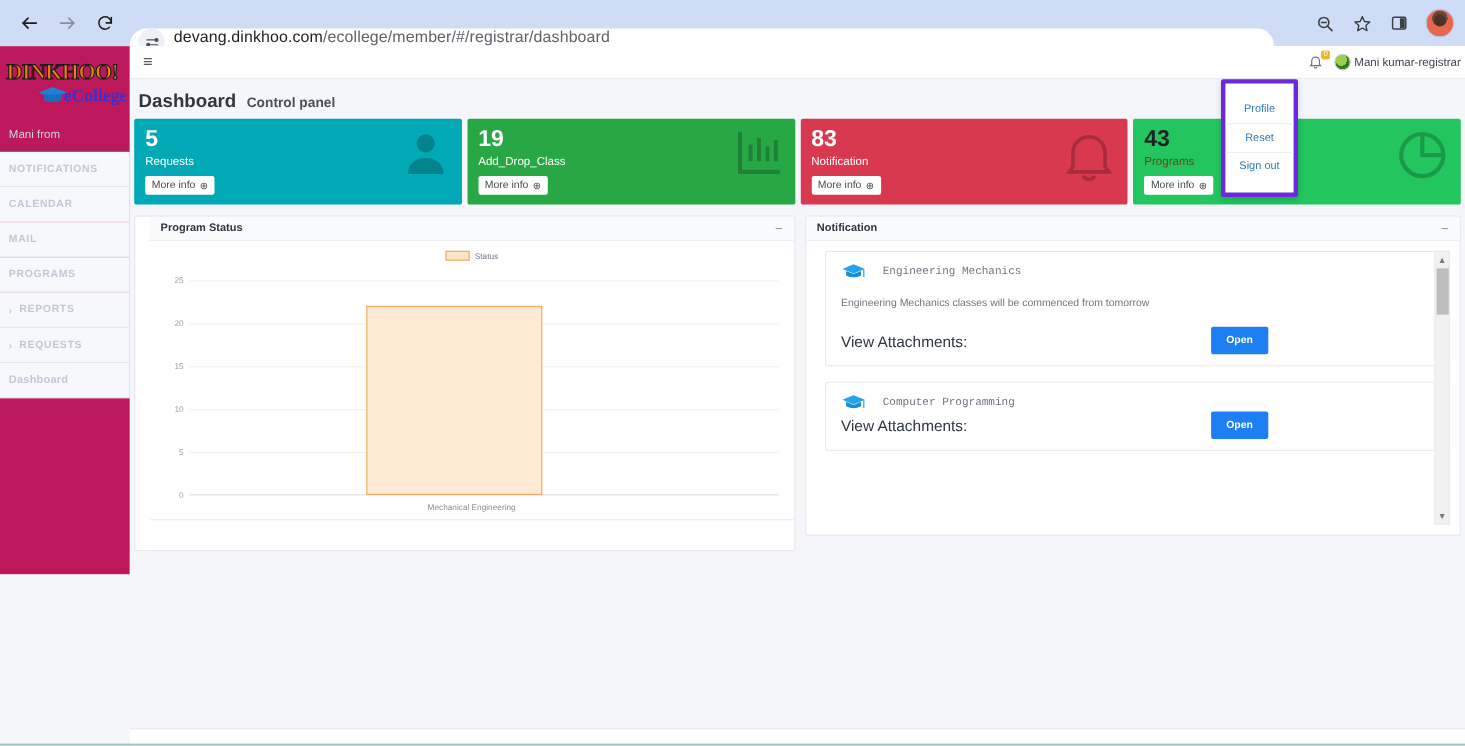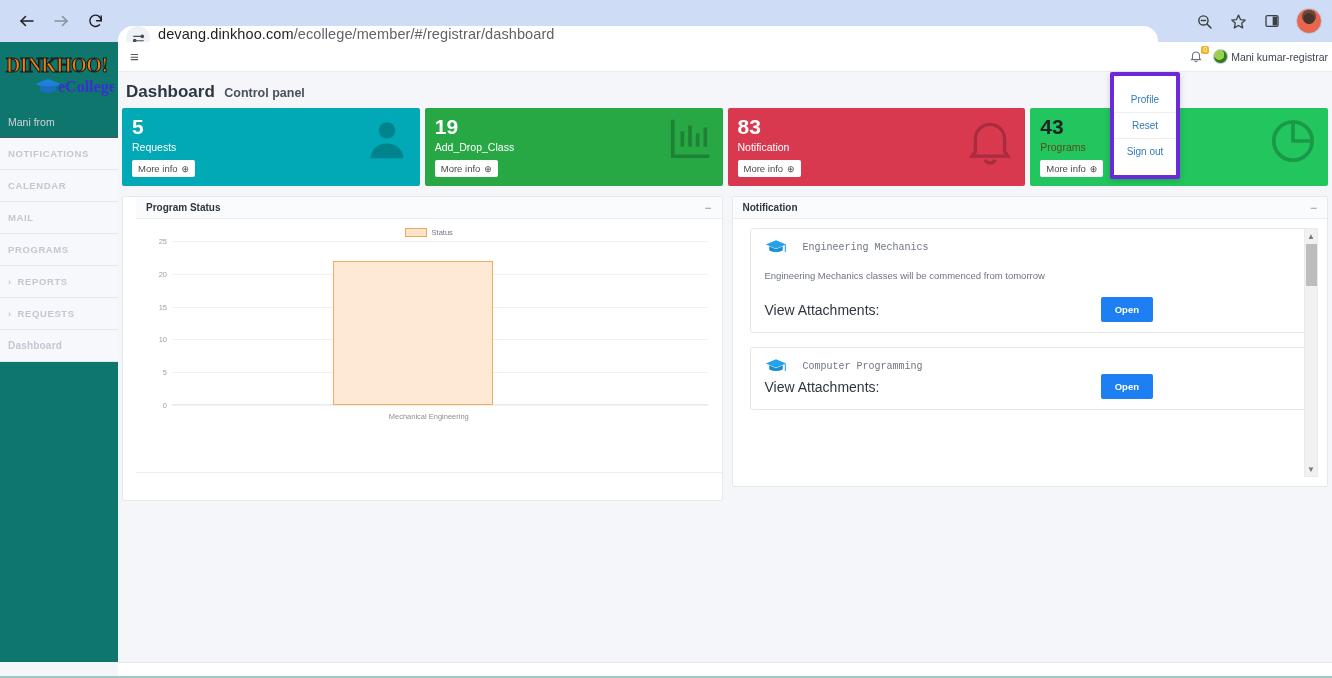--- a/index.html
+++ b/index.html
@@ -53,22 +53,22 @@
   #avatar-chip::after{
     content:""; position:absolute; left:50%; top:18%; transform:translateX(-50%);
     width:11px; height:11px; border-radius:50%; background:#4a332a;
   }
 
   
   #app { position: relative; width: 1332px; height: 636px; background: #f4f6f9; }
 
   
   #sidebar {
-    position: absolute; left: 0; top: 0; width: 118px; height: 620px;
-    background: #0f766e; color: #c2c7d0;
+    position: absolute; left: 0; top: 0; width: 118px; height: 480px;
+    background: #be185d; color: #c2c7d0;
   }
   #brand { padding: 8px 6px 4px 4px; }
   #brand-logo { display: block; }
   #user-panel {
     padding: 10px 8px 9px 8px; font-size: 10.5px; color: #cfd3d8;
     border-bottom: 1px solid #4b545c;
   }
   #nav { list-style: none; }
   .nav-item {
     background: #f7f8fc; border-bottom: 1px solid #e4e7ef;
@@ -151,21 +151,21 @@
   .panel-minimize { color: #8a9099; font-size: 12px; line-height: 1; }
 
   #panel-chart { width: 601px; padding-left: 13px; }
   #chart-body { height: 253px; padding: 6px 8px 4px 8px; position: relative; }
   #panel-chart-footer { height: 28px; border-top: 1px solid #eceef1; }
 
   
   .chart-legend { display: flex; justify-content: center; align-items: center; gap: 5px; height: 14px; }
   .legend-swatch { width: 22px; height: 9px; background: #fde4c7; border: 1px solid #f0a860; }
   .legend-label { font-size: 7.5px; color: #707883; }
-  #plot { position: relative; height: 164px; margin: 2px 6px 0 28px; }
+  #plot { position: relative; height: 195px; margin: 16px 6px 0 28px; }
   .gridline { position: absolute; left: 0; right: 0; height: 1px; background: #f0f1f3; }
   .ytick { position: absolute; right: calc(100% + 5px); font-size: 7.5px; color: #9aa0a8; transform: translateY(-50%); }
   .axis-line { position: absolute; left: 0; right: 0; bottom: 0; height: 1px; background: #e8e9ec; }
   .bar {
     position: absolute; background: #fde9d4; border: 1px solid #f3a95e; bottom: 0;
   }
   .xlabel { text-align: center; font-size: 7.5px; color: #8a9099; margin-top: 7px; }
 
   #panel-notif { width: 597px; }
   #notif-body { height: 267px; position: relative; padding: 9px 9px 9px 17px; }

